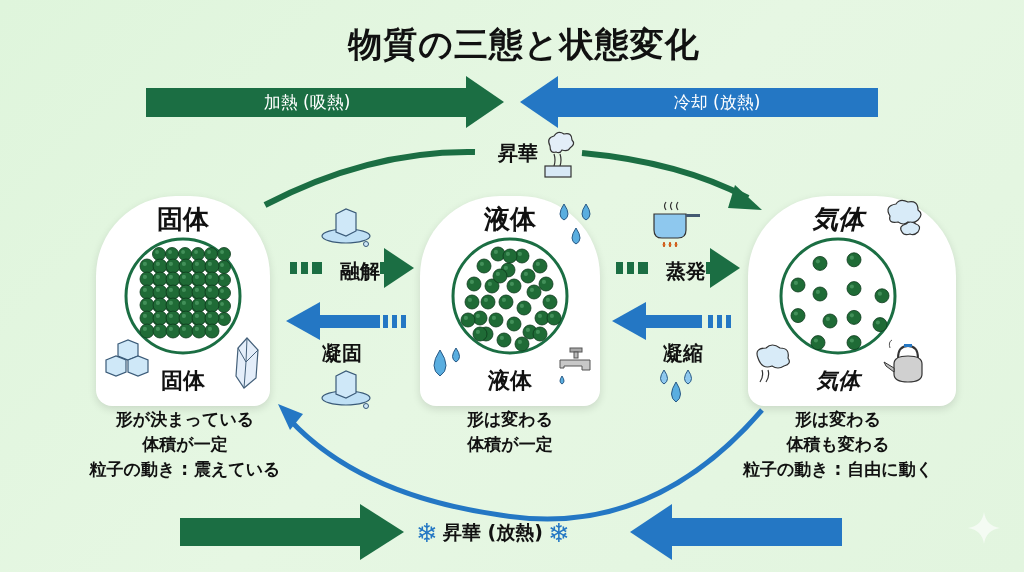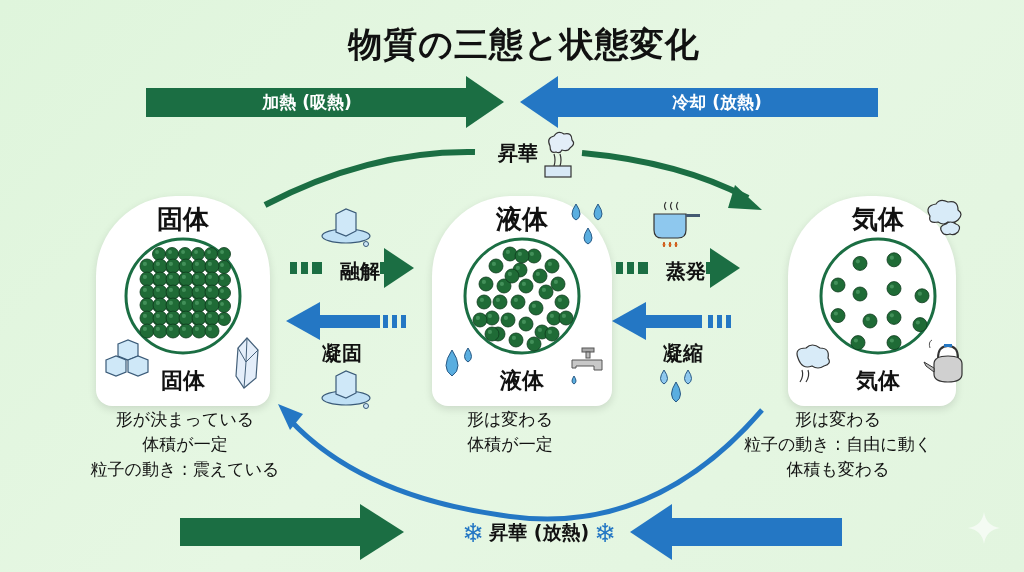--- a/index.html
+++ b/index.html
@@ -9,34 +9,34 @@
     font-family: "DejaVu Sans", sans-serif;
     position: relative;
     color: #111;
   }
   .abs { position: absolute; }
   .title {
     left: 12px; width: 1024px; top: 22px; text-align: center;
     font-size: 34px; font-weight: bold; letter-spacing: 1px; color: #111;
   }
   .bar-label {
-    color: #fff; font-size: 17px; font-weight: bold; text-align: center;
+    color: #fff; font-size: 17px; font-weight: normal; text-align: center;
     line-height: 28px;
   }
   .card {
     background: #fff;
     border-radius: 80px 80px 16px 16px;
     box-shadow: 0 3px 8px rgba(0,0,0,0.12);
     padding-left: 32px;
   }
   .card-title { font-size: 26px; font-weight: bold; text-align: center; }
   .card-sub { font-size: 22px; font-weight: bold; text-align: center; }
   .proc-label { font-size: 20px; font-weight: bold; text-align: right; }
   .desc {
-    font-size: 17px; font-weight: normal; text-align: center; line-height: 25px;
+    font-size: 17px; font-weight: bold; text-align: center; line-height: 25px;
   }
   svg { overflow: visible; }
 </style>
 </head>
 <body>
 
 <div class="abs title">物質の三態と状態変化</div>
 
 <svg class="abs" style="left:0;top:0;width:1024px;height:572px;pointer-events:none;">
   <defs>
@@ -295,21 +295,21 @@
   <circle cx="48" cy="38" r="2.5" fill="#cfe8f8" stroke="#3a5a78" stroke-width="1"></circle>
 </svg>
 <div class="abs proc-label" style="left:322px;top:258px;width:58px;">融解</div>
 <div class="abs proc-label" style="left:304px;top:340px;width:58px;">凝固</div>
 <svg class="abs" style="left:318px;top:368px;width:56px;height:40px;">
   <ellipse cx="28" cy="30" rx="24" ry="7" fill="#bfe0f5" stroke="#3a5a78" stroke-width="1.2"></ellipse>
   <path d="M18,8 l10,-5 l10,4 v18 l-10,5 l-10,-4z" fill="#cfe8f8" stroke="#3a5a78" stroke-width="1.2"></path>
   <circle cx="48" cy="38" r="2.5" fill="#cfe8f8" stroke="#3a5a78" stroke-width="1"></circle>
 </svg>
 
-<div class="abs card" style="left:420px;top:196px;width:180px;height:210px;margin-left:12px;">
+<div class="abs card" style="left:420px;top:196px;width:180px;height:210px;">
   <div class="abs card-title" style="left:0;top:6px;width:180px;">液体</div>
   <svg class="abs" style="left:30px;top:40px;width:120px;height:120px;" id="liquidSvg">
     <circle cx="60" cy="60" r="57" fill="#fff" stroke="#1b6e43" stroke-width="3"></circle>
   <circle cx="48" cy="18" r="7" fill="#1f6b36" stroke="#0d3a1c" stroke-width="0.8"></circle>
       <circle cx="45.9" cy="15.9" r="2.1" fill="#5aa872" opacity="0.6"></circle>
       <circle cx="72" cy="20" r="7" fill="#1f6b36" stroke="#0d3a1c" stroke-width="0.8"></circle>
       <circle cx="69.9" cy="17.9" r="2.1" fill="#5aa872" opacity="0.6"></circle>
       <circle cx="90" cy="30" r="7" fill="#1f6b36" stroke="#0d3a1c" stroke-width="0.8"></circle>
       <circle cx="87.9" cy="27.9" r="2.1" fill="#5aa872" opacity="0.6"></circle>
       <circle cx="34" cy="30" r="7" fill="#1f6b36" stroke="#0d3a1c" stroke-width="0.8"></circle>
@@ -397,21 +397,21 @@
   <path d="M14,42 q-2,3 0,5 q2,-2 0,-5 M20,42 q-2,3 0,5 q2,-2 0,-5 M26,42 q-2,3 0,5 q2,-2 0,-5" fill="#f08030" stroke="#c04000" stroke-width="0.8"></path>
 </svg>
 <div class="abs proc-label" style="left:648px;top:258px;width:58px;">蒸発</div>
 <div class="abs proc-label" style="left:645px;top:340px;width:58px;">凝縮</div>
 <svg class="abs" style="left:656px;top:368px;width:42px;height:44px;">
   <path d="M8,2 q-7,10 0,14 q7,-4 0,-14z" fill="#8ec8ee" stroke="#2a5a85" stroke-width="1"></path>
   <path d="M32,2 q-7,10 0,14 q7,-4 0,-14z" fill="#8ec8ee" stroke="#2a5a85" stroke-width="1"></path>
   <path d="M20,14 q-9,14 0,20 q9,-6 0,-20z" fill="#5aaee0" stroke="#2a5a85" stroke-width="1"></path>
 </svg>
 
-<div class="abs card" style="left:788px;top:196px;width:168px;height:210px;">
+<div class="abs card" style="left:748px;top:196px;width:208px;height:210px;font-style:italic;">
   <div class="abs card-title" style="left:0;top:6px;width:180px;">気体</div>
   <svg class="abs" style="left:30px;top:40px;width:120px;height:120px;" id="gasSvg">
     <circle cx="60" cy="60" r="57" fill="#fff" stroke="#1b6e43" stroke-width="3"></circle>
   <circle cx="42" cy="27.400000000000002" r="7" fill="#1f6b36" stroke="#0d3a1c" stroke-width="0.8"></circle>
       <circle cx="39.9" cy="25.3" r="2.1" fill="#5aa872" opacity="0.6"></circle>
       <circle cx="76" cy="23.8" r="7" fill="#1f6b36" stroke="#0d3a1c" stroke-width="0.8"></circle>
       <circle cx="73.9" cy="21.7" r="2.1" fill="#5aa872" opacity="0.6"></circle>
       <circle cx="20" cy="49" r="7" fill="#1f6b36" stroke="#0d3a1c" stroke-width="0.8"></circle>
       <circle cx="17.9" cy="46.9" r="2.1" fill="#5aa872" opacity="0.6"></circle>
       <circle cx="76" cy="52.6" r="7" fill="#1f6b36" stroke="#0d3a1c" stroke-width="0.8"></circle>
@@ -446,25 +446,25 @@
     <path d="M8,8 q-2,-6 2,-8" stroke="#555" stroke-width="1" fill="none"></path>
     <path d="M16,18 q0,-12 10,-12 q10,0 10,12" stroke="#333" stroke-width="2" fill="none"></path>
     <rect x="22" y="4" width="8" height="3" fill="#2477c4"></rect>
     <path d="M12,24 q0,-8 14,-8 q14,0 14,8 v10 q0,8 -14,8 q-14,0 -14,-8z" fill="#d0d0d0" stroke="#333" stroke-width="1.2"></path>
     <path d="M12,28 l-10,-6 l2,4 l8,6z" fill="#c0c0c0" stroke="#333" stroke-width="1"></path>
   </svg>
 </div>
 
 <div class="abs desc" style="left:718px;top:407px;width:240px;">
   <div>形は変わる</div>
+  <div>体積も変わる</div>
   <div>粒子の動き : 自由に動く</div>
-  <div>体積も変わる</div>
-</div>
-
-<div class="abs" style="left:416px;top:518px;width:200px;height:30px;text-align:right;">
+</div>
+
+<div class="abs" style="left:416px;top:518px;width:200px;height:30px;text-align:left;">
   <span style="color:#2477c4;font-size:26px;vertical-align:middle;">❄</span>
   <span style="font-size:19px;font-weight:bold;vertical-align:middle;">昇華 (放熱)</span>
   <span style="color:#2477c4;font-size:26px;vertical-align:middle;">❄</span>
 </div>
 
 <svg class="abs" style="left:968px;top:512px;width:32px;height:32px;">
   <path d="M16,0 Q18,14 32,16 Q18,18 16,32 Q14,18 0,16 Q14,14 16,0Z" fill="#f4fbf3"></path>
 </svg>
 
 </body></html>

